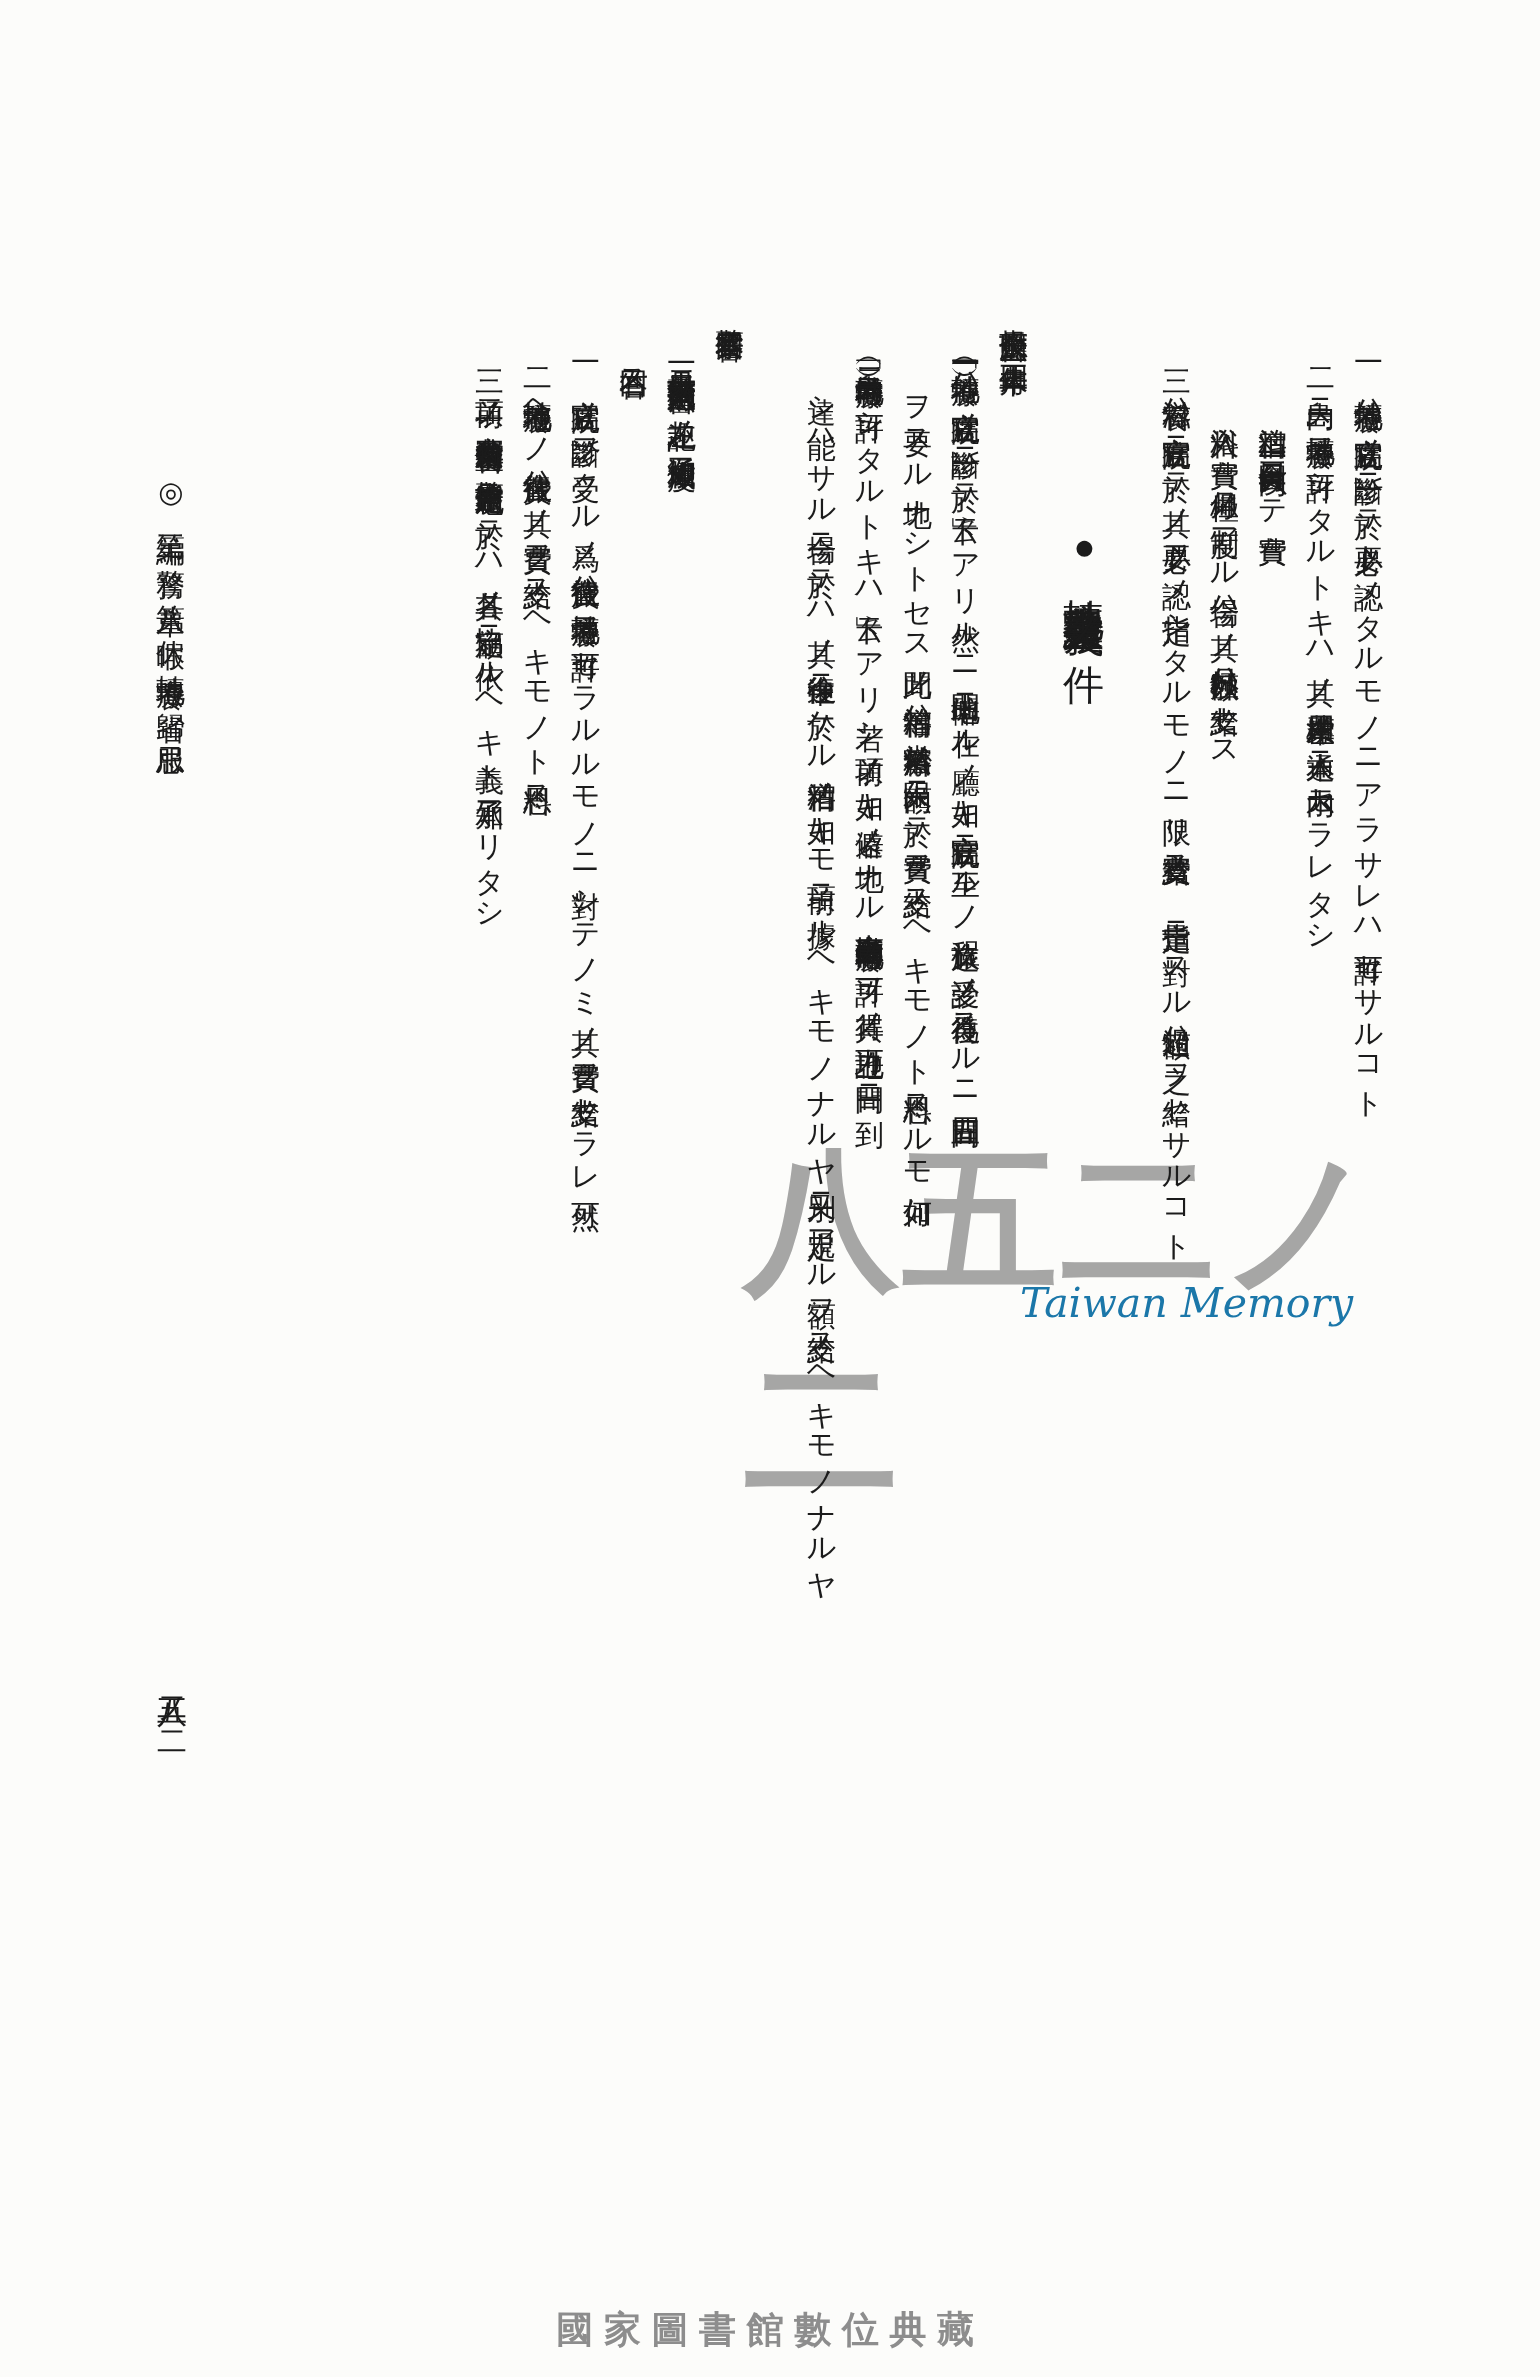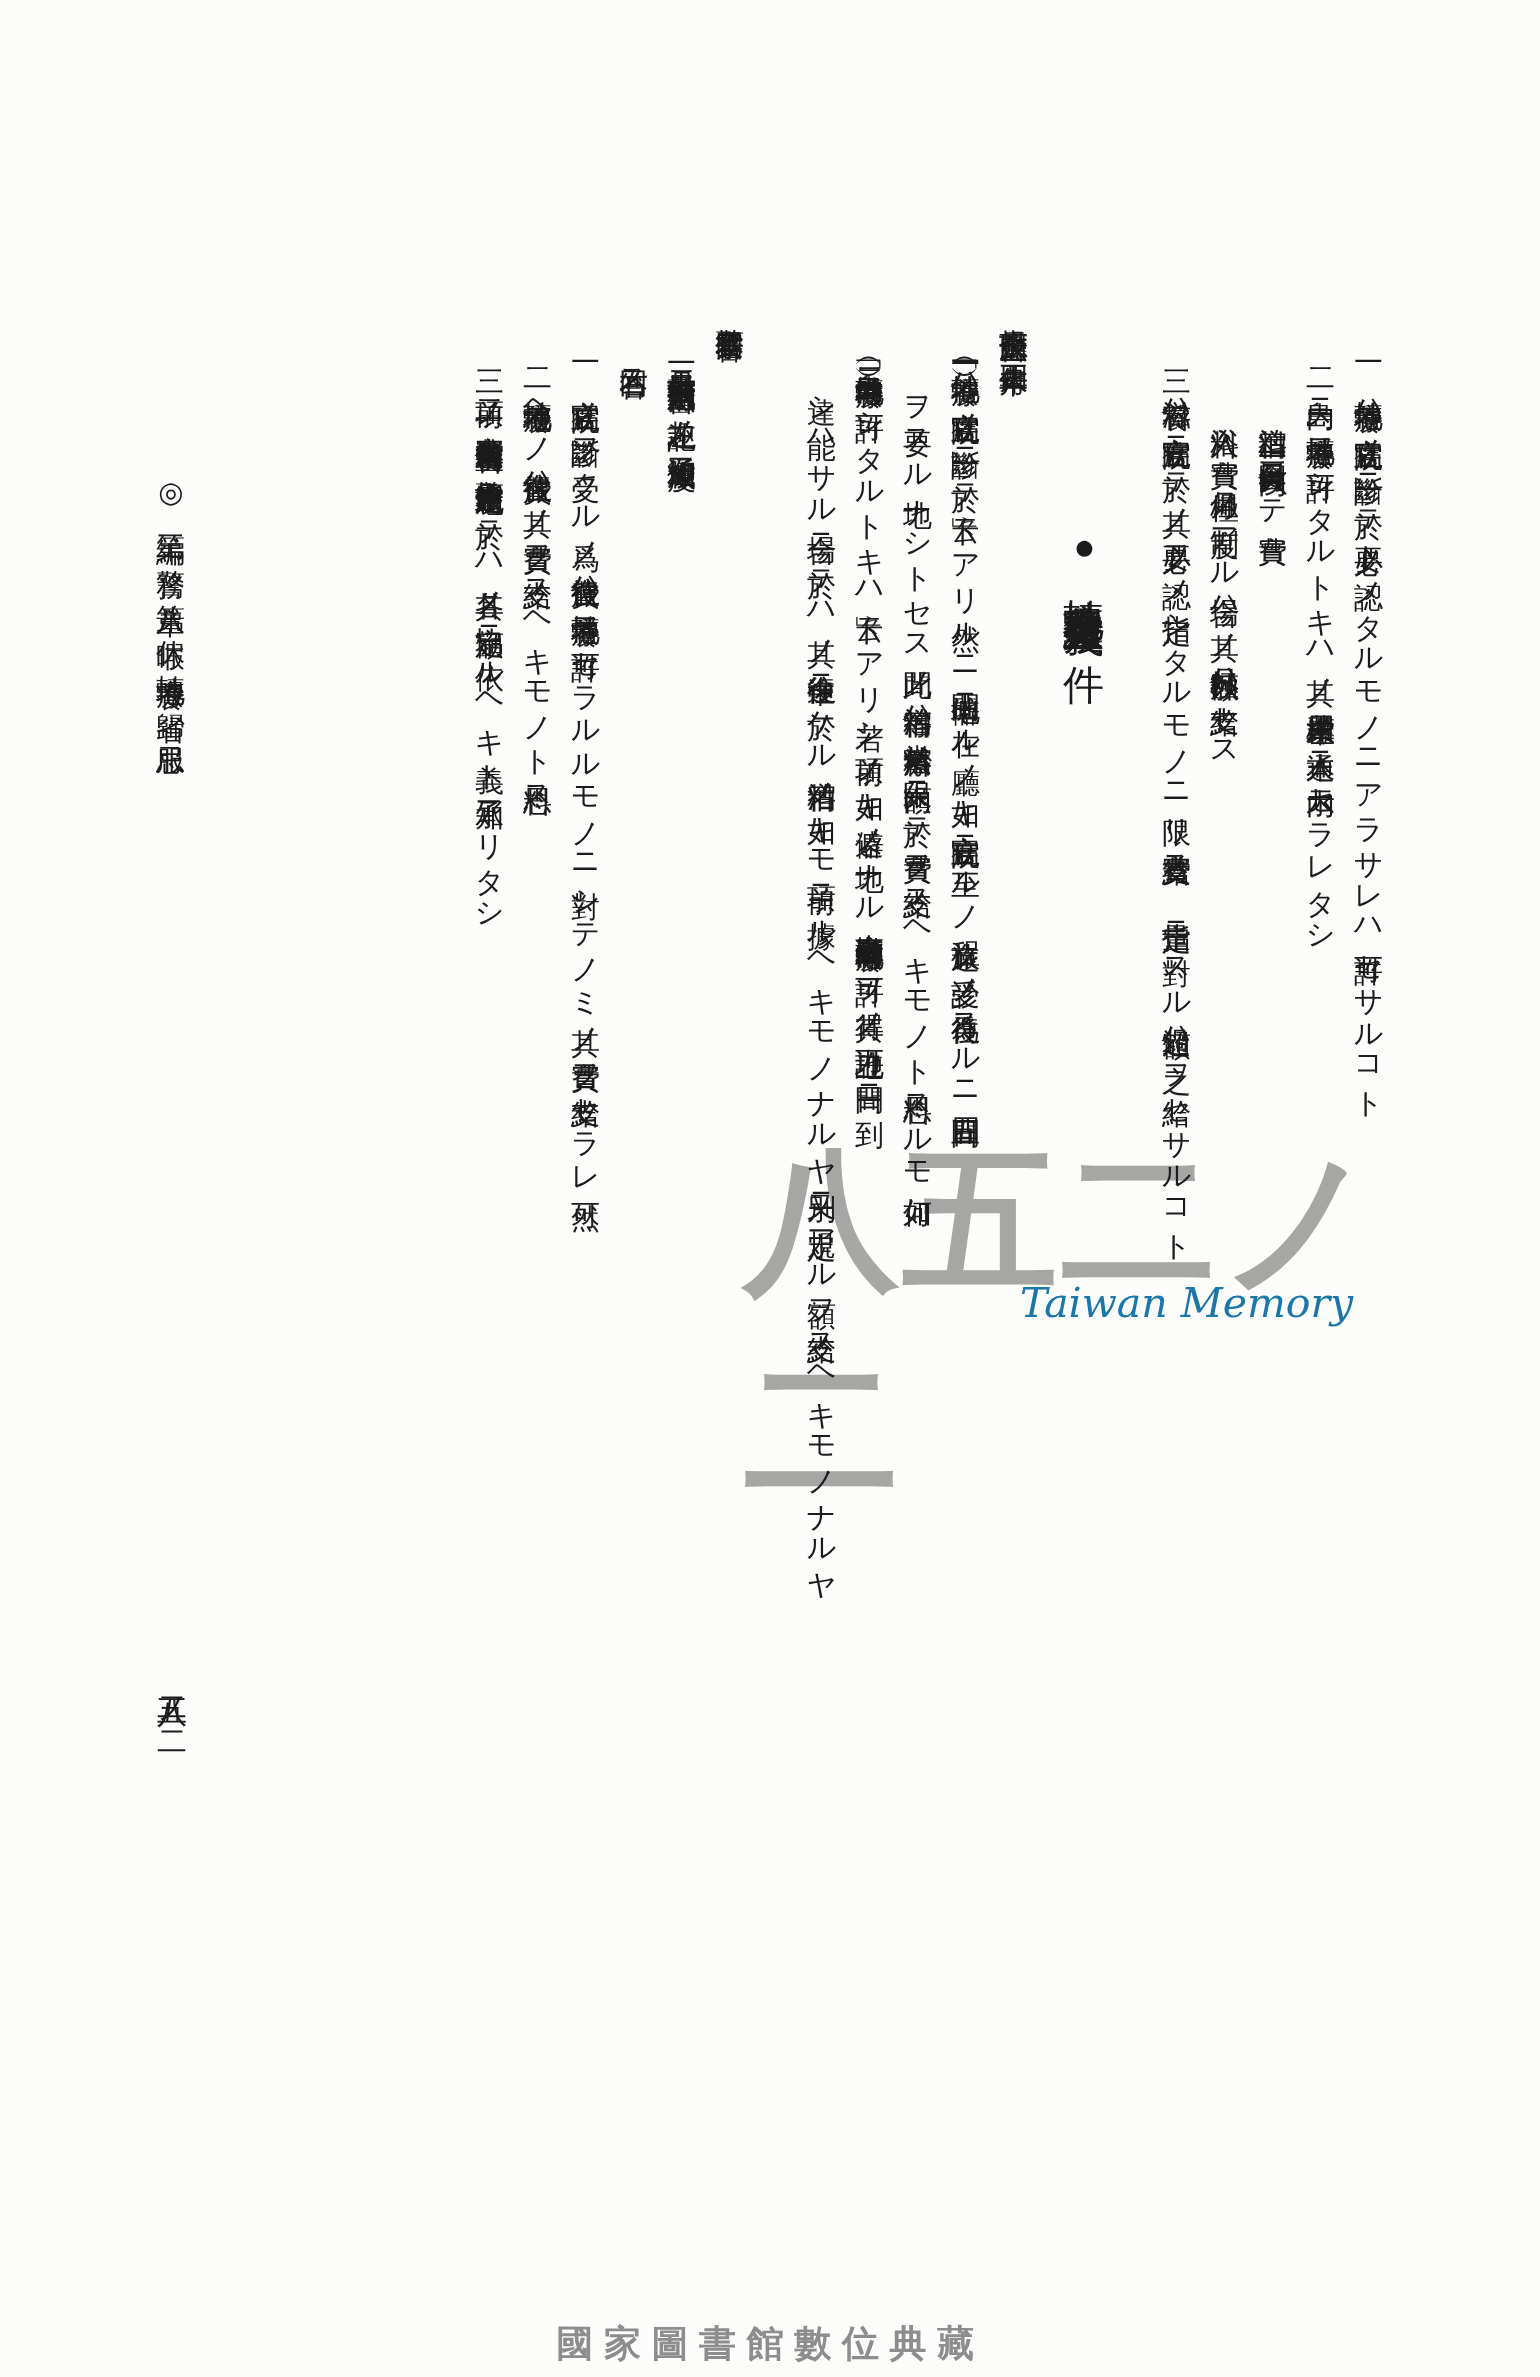--- a/index.html
+++ b/index.html
@@ -93,21 +93,20 @@
   .footer-caption {
     position:absolute;
     left:50%;
     transform:translateX(-50%);
     top:2305px;
     font-size:37px;
     font-weight:bold;
     letter-spacing:10.6px;
     color:#8d8d8d;
     z-index:2;
-    margin-top:14px;
   }
 </style>
 </head>
 <body>
 
 <div class="watermark-cjk">八五二ノ二</div>
 <div class="watermark-latin">Taiwan Memory</div>
 
 <div class="margin-label vtext">◎第三編　警務　第八章　休暇　轉地療養　歸省　忌服</div>
 

